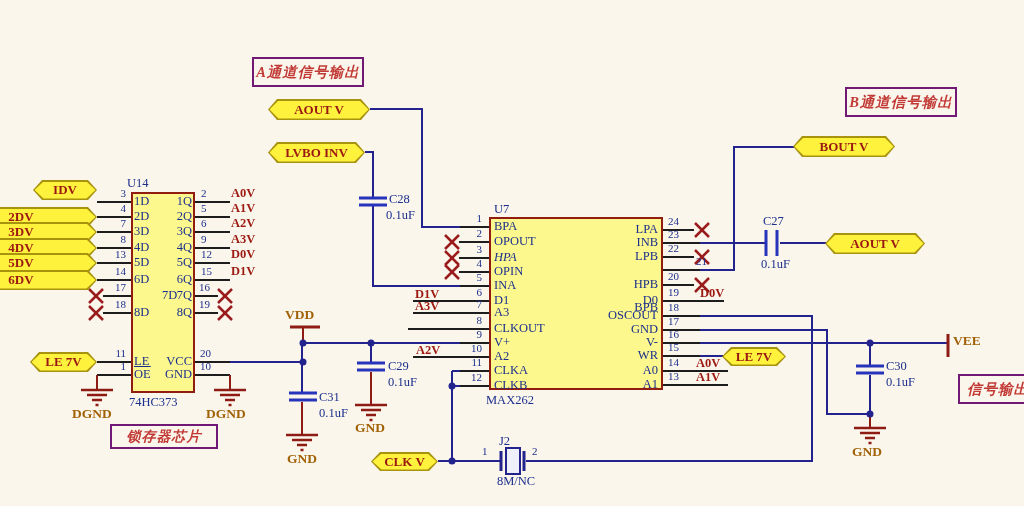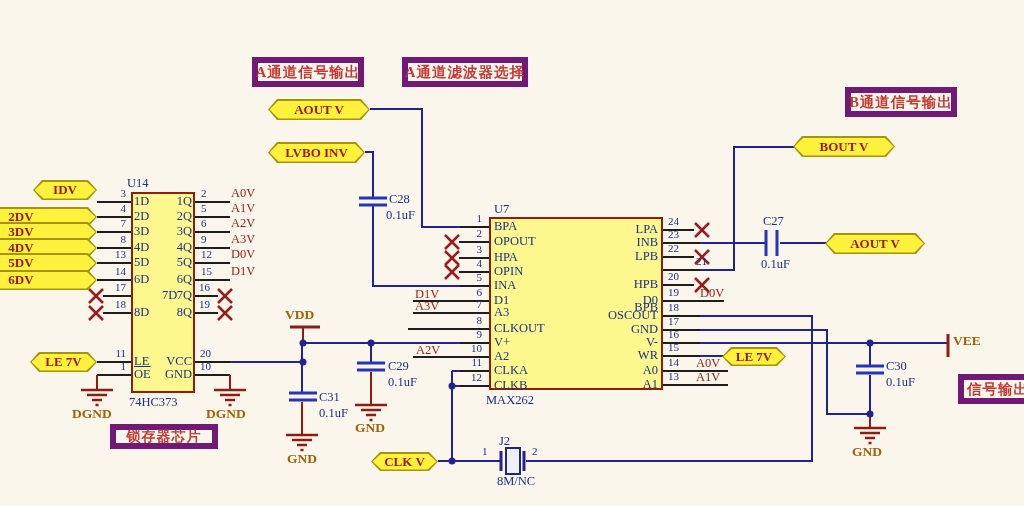--- a/index.html
+++ b/index.html
@@ -5,28 +5,28 @@
   html,body{margin:0;padding:0;background:#e8e2d4;}
   .canvas{position:relative;width:1024px;height:506px;background:#fbf6ec;overflow:hidden;
           font-family:"Liberation Serif","DejaVu Serif",serif;}
   .abs{position:absolute;}
   .chip{position:absolute;background:#fcf88e;border:2px solid #901d10;box-sizing:border-box;}
   .pin-num{position:absolute;font-size:11px;color:#1b2f8c;white-space:nowrap;}
   .pin-num.ra{text-align:right;}
   .pin-name{position:absolute;font-size:12.5px;color:#1b2f8c;white-space:nowrap;}
   .pin-name.ra{text-align:right;}
   .des{position:absolute;font-size:12.5px;color:#1b2f8c;white-space:nowrap;}
-  .netred{position:absolute;font-size:12.5px;font-weight:normal;color:#9c1a12;white-space:nowrap;}
+  .netred{position:absolute;font-size:12.5px;font-weight:bold;color:#9c1a12;white-space:nowrap;}
   .pwr{position:absolute;font-size:13.5px;font-weight:bold;color:#a16207;white-space:nowrap;}
   .hex{position:absolute;clip-path:polygon(9px 0,calc(100% - 9px) 0,100% 50%,calc(100% - 9px) 100%,9px 100%,0 50%);
        background:#a8930e;display:flex;align-items:center;justify-content:center;}
   .hex::before{content:"";position:absolute;inset:1.5px;clip-path:inherit;background:#fff23c;}
   .hex span{position:relative;color:#9b1812;font-weight:bold;font-size:13px;white-space:nowrap;}
-  .tbox{position:absolute;border:6px solid #701a75;box-sizing:border-box;display:flex;align-items:center;justify-content:center;
-        color:#c23a36;font-weight:bold;font-size:14.5px;white-space:nowrap;letter-spacing:1px;}
+  .tbox{position:absolute;border:2px solid #701a75;box-sizing:border-box;display:flex;align-items:center;justify-content:center;
+        color:#c23a36;font-weight:bold;font-size:14.5px;white-space:nowrap;letter-spacing:1px;font-style:italic;}
   .ov{text-decoration:overline;}
 </style>
 </head>
 <body>
 
 <div class="canvas">
 
   <div class="chip" style="left:131px;top:192px;width:64px;height:201px;"></div>
   <div class="chip" style="left:489px;top:217px;width:174px;height:173px;"></div>
 
@@ -195,23 +195,20 @@
       <circle cx="452" cy="386" r="3.5"></circle>
         <circle cx="452" cy="461" r="3.5"></circle>
       <circle cx="870" cy="343" r="3.5"></circle>
         <circle cx="870" cy="414" r="3.5"></circle>
     </g>
   </svg>
 
   <div class="tbox" style="left:252px;top:57px;width:112px;height:30px;">
       <span>A通道信号输出</span>
     </div>
-  <div class="tbox" style="left:402px;top:57px;width:126px;height:30px;">
-      <span>A通道滤波器选择</span>
-    </div>
   <div class="tbox" style="left:845px;top:87px;width:112px;height:30px;">
       <span>B通道信号输出</span>
     </div>
   <div class="tbox" style="left:958px;top:374px;width:80px;height:30px;">
       <span>信号输出</span>
     </div>
   <div class="tbox" style="left:110px;top:424px;width:108px;height:25px;font-size:14px;">
       <span>锁存器芯片</span>
     </div>
 
@@ -321,21 +318,21 @@
   <div class="pin-num ra" style="left:456px;top:286px;width:26px;">6</div>
   <div class="pin-num ra" style="left:456px;top:298px;width:26px;">7</div>
   <div class="pin-num ra" style="left:456px;top:314px;width:26px;">8</div>
   <div class="pin-num ra" style="left:456px;top:328px;width:26px;">9</div>
   <div class="pin-num ra" style="left:456px;top:342px;width:26px;">10</div>
   <div class="pin-num ra" style="left:456px;top:356px;width:26px;">11</div>
   <div class="pin-num ra" style="left:456px;top:371px;width:26px;">12</div>
 
   <div class="pin-name" style="left:494px;top:219px;">BPA</div>
   <div class="pin-name" style="left:494px;top:234px;">OPOUT</div>
-  <div class="pin-name" style="left:494px;top:250px;">HPA</div>
+  <div class="pin-name" style="left:494px;top:250px;font-style:italic;">HPA</div>
   <div class="pin-name" style="left:494px;top:264px;">OPIN</div>
   <div class="pin-name" style="left:494px;top:278px;">INA</div>
   <div class="pin-name" style="left:494px;top:293px;text-align:right;">D1</div>
   <div class="pin-name" style="left:494px;top:305px;">A3</div>
   <div class="pin-name" style="left:494px;top:321px;">CLKOUT</div>
   <div class="pin-name" style="left:494px;top:335px;">V+</div>
   <div class="pin-name" style="left:494px;top:349px;">A2</div>
   <div class="pin-name" style="left:494px;top:363px;">CLKA</div>
   <div class="pin-name" style="left:494px;top:378px;">CLKB</div>
 

